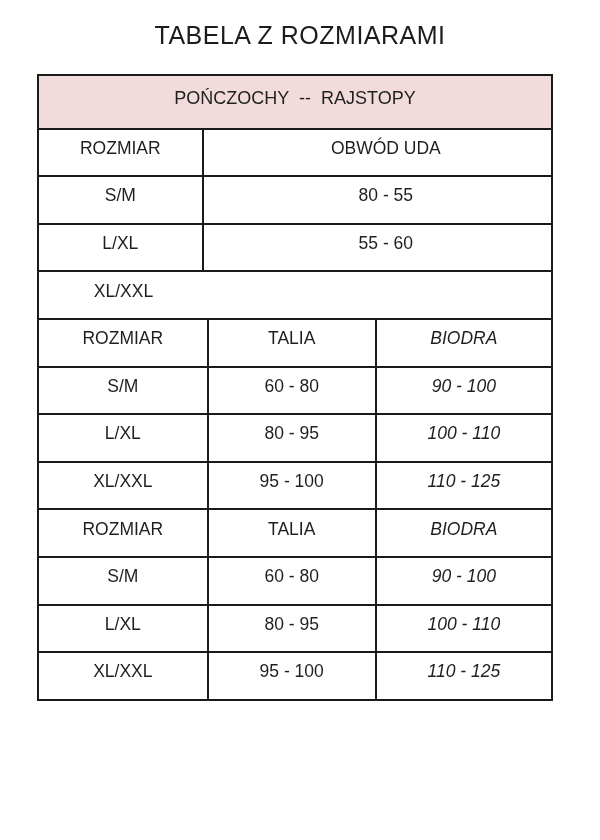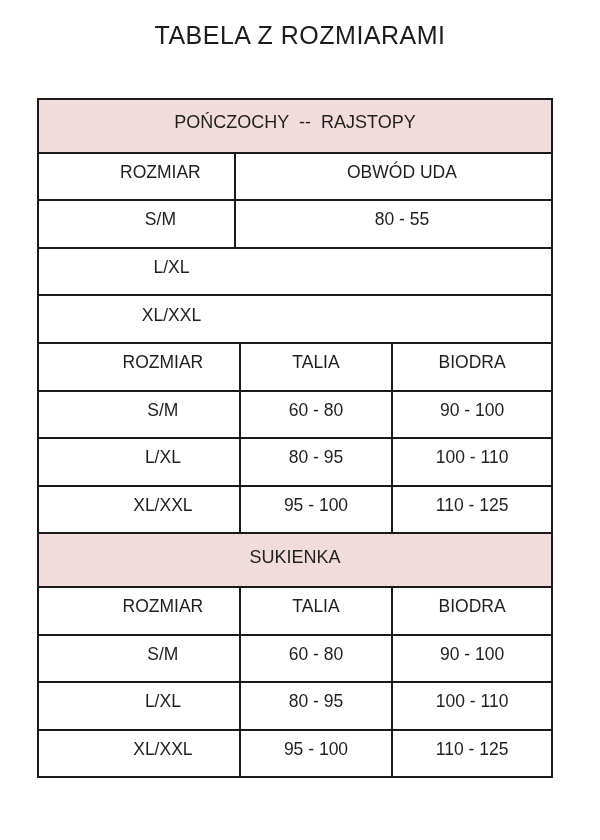--- a/index.html
+++ b/index.html
@@ -24,21 +24,21 @@
     text-align: center;
     font-size: 25px;
     font-weight: 400;
     letter-spacing: 0.5px;
     color: #1c1c1c;
     white-space: pre;
   }
   .size-table {
     position: absolute;
     left: 37px;
-    top: 98px;
+    top: 74px;
     width: 512px;
     border: 2px solid #1a1a1a;
     background: #ffffff;
   }
   .row {
     display: flex;
     height: 45.6px;
     border-top: 2px solid #1a1a1a;
     align-items: stretch;
   }
@@ -61,26 +61,26 @@
     display: flex;
     align-items: center;
     justify-content: center;
     font-size: 17.5px;
     color: #1f1f1f;
     padding-bottom: 8px;
     border-left: 2px solid #1a1a1a;
     overflow: hidden;
     white-space: pre;
   }
-  .cell:first-child { border-left: none; padding-left: 48px; }
+  .cell:first-child { border-left: none; }
   .cols-2 .c1 { width: 33%; }
   .cols-2 .c2 { width: 67%; padding-left: 17px; }
   .cols-3 .c1 { width: 33%; }
   .cols-3 .c2 { width: 32.7%; }
-  .cols-3 .c3 { width: 34.3%; }
+  .cols-3 .c3 { width: 34.3%; font-style: italic; }
 </style>
 </head>
 <body>
 
 <div class="page">
 
   <h1 class="page-title">TABELA Z ROZMIARAMI</h1>
 
   <div class="size-table">
 
@@ -88,20 +88,21 @@
     <div class="row cols-2">
       <div class="cell c1">ROZMIAR</div>
       <div class="cell c2">OBWÓD UDA</div>
     </div>
     <div class="row cols-2">
       <div class="cell c1">S/M</div>
       <div class="cell c2">80 - 55</div>
     </div>
     <div class="row cols-2">
       <div class="cell c1">L/XL</div>
+      <div class="cell c2">55 - 60</div>
     </div>
     <div class="row cols-2">
       <div class="cell c1">XL/XXL</div>
     </div>
 
     <div class="row cols-3">
       <div class="cell c1">ROZMIAR</div>
       <div class="cell c2">TALIA</div>
       <div class="cell c3">BIODRA</div>
     </div>
@@ -114,21 +115,20 @@
       <div class="cell c1">L/XL</div>
       <div class="cell c2">80 - 95</div>
       <div class="cell c3">100 - 110</div>
     </div>
     <div class="row cols-3">
       <div class="cell c1">XL/XXL</div>
       <div class="cell c2">95 - 100</div>
       <div class="cell c3">110 - 125</div>
     </div>
 
-    <div class="section-header">SUKIENKA</div>
     <div class="row cols-3">
       <div class="cell c1">ROZMIAR</div>
       <div class="cell c2">TALIA</div>
       <div class="cell c3">BIODRA</div>
     </div>
     <div class="row cols-3">
       <div class="cell c1">S/M</div>
       <div class="cell c2">60 - 80</div>
       <div class="cell c3">90 - 100</div>
     </div>

